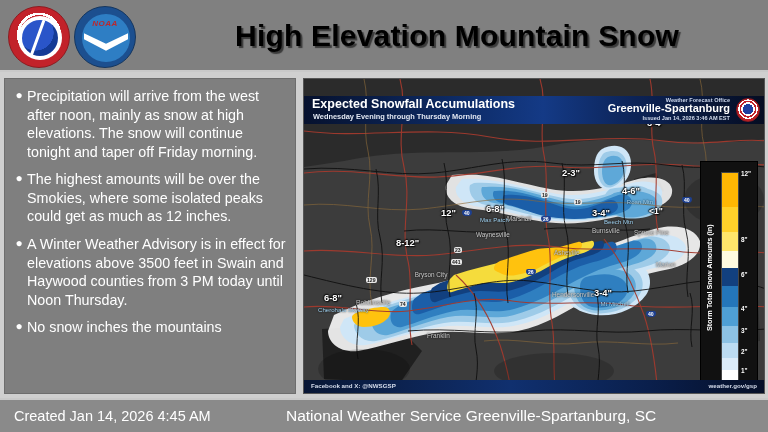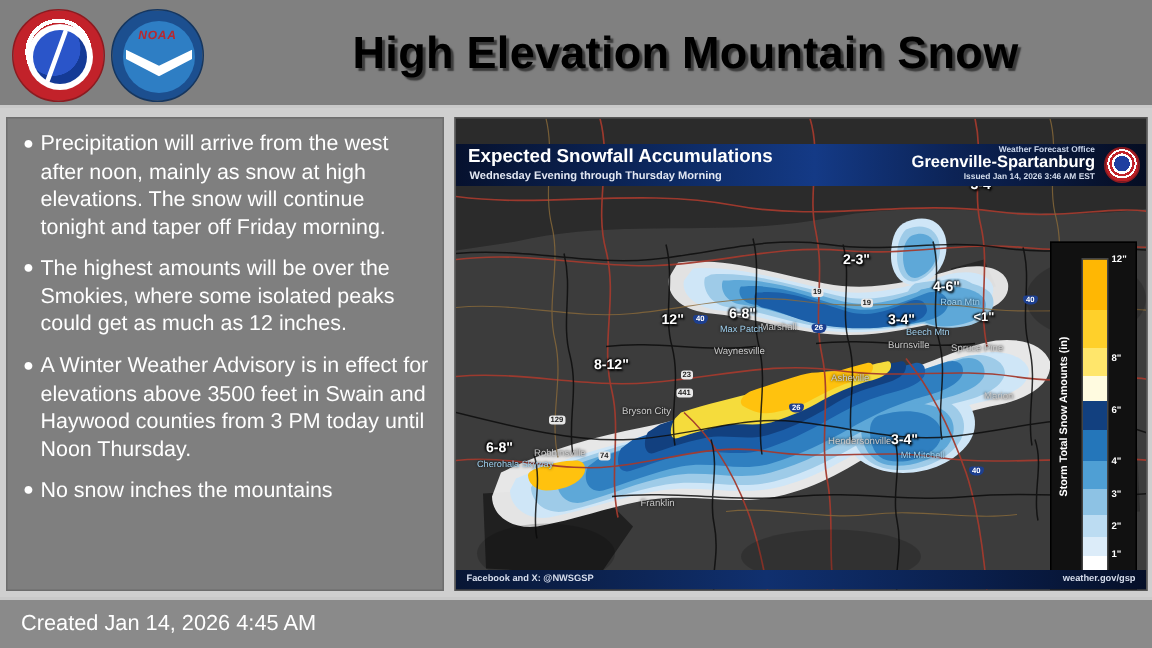--- a/index.html
+++ b/index.html
@@ -433,13 +433,14 @@
   </div>
 
   <div id="map-footbar">
     <div id="map-social">Facebook and X: @NWSGSP</div>
     <div id="map-url">weather.gov/gsp</div>
   </div>
 </div>
 
 <div id="footer">
   <div id="created">Created Jan 14, 2026 4:45 AM</div>
+  <div id="office">National Weather Service Greenville-Spartanburg, SC</div>
 </div>
 
 </body></html>

